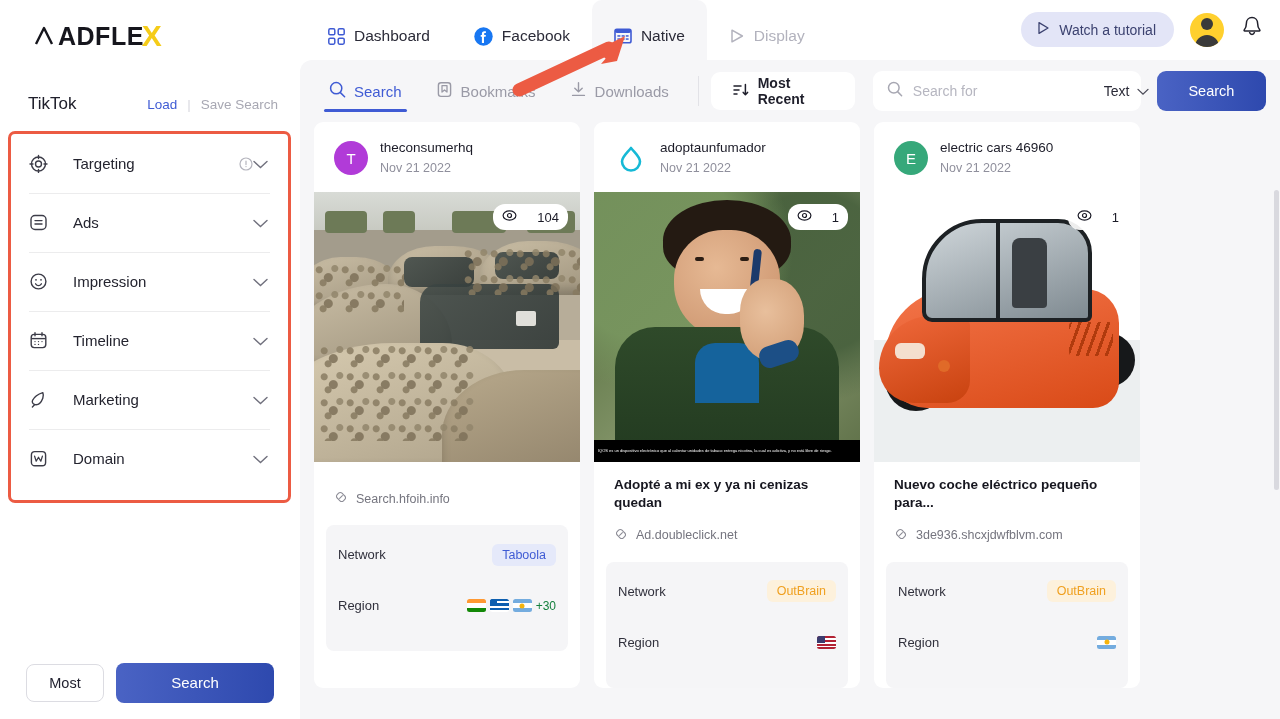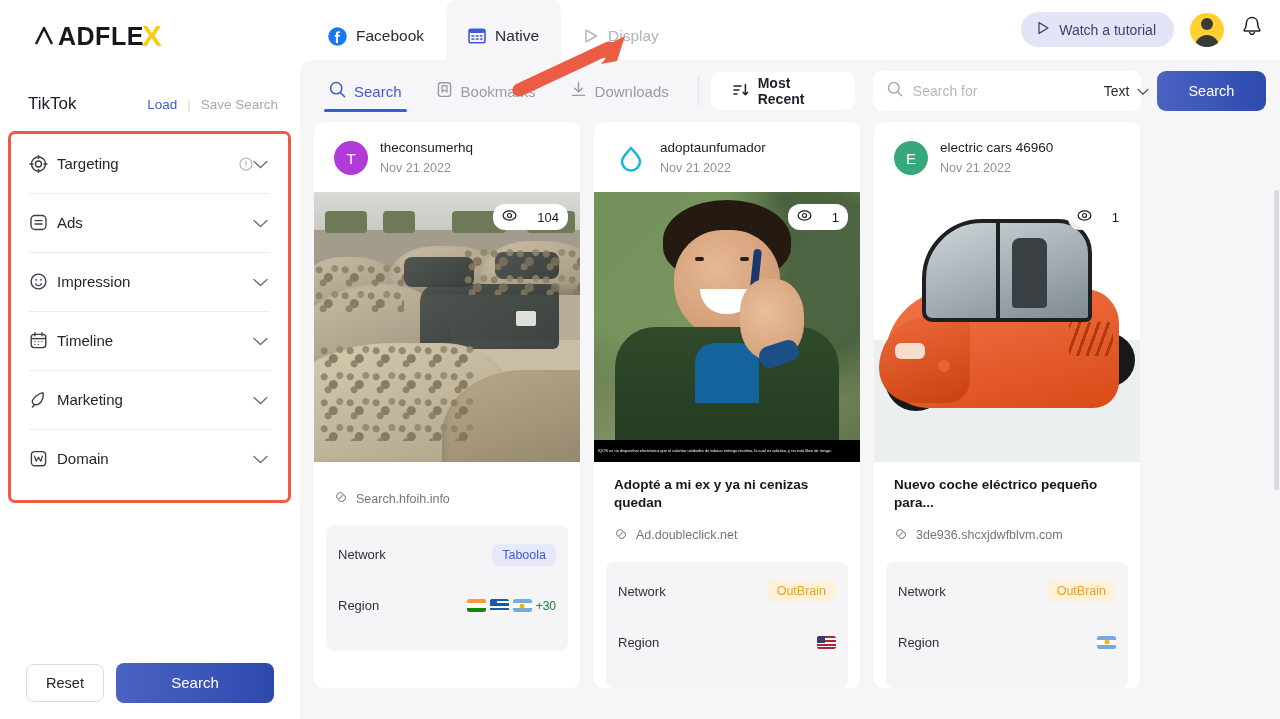--- a/index.html
+++ b/index.html
@@ -69,21 +69,21 @@
     border: 3px solid #ec5b43; border-radius: 7px; background: #fff;
   }
   .filter-item {
     height: 59px; display: flex; align-items: center; padding: 0 20px 0 18px;
     cursor: pointer; position: relative;
   }
   .filter-item + .filter-item::before {
     content: ""; position: absolute; left: 18px; right: 18px; top: 0; height: 1px; background: #ececed;
   }
   .fi-icon { width: 26px; display: flex; align-items: center; justify-content: flex-start; color: #3c3c48; }
-  .fi-label { flex: 1; font-size: 15px; color: #24242f; margin-left: 2px; }
+  .fi-label { flex: 1; font-size: 15px; color: #24242f; margin-left: 18px; }
   .fi-info { margin-left: 8px; display: flex; }
   .chev { color: #70707d; }
 
   .sidebar-bottom {
     position: absolute; left: 0; bottom: 0; width: 300px; height: 73px;
     display: flex; align-items: center; gap: 12px; padding: 0 26px;
   }
   .reset-btn {
     width: 78px; height: 38px; border: 1px solid #dcdce2; border-radius: 8px;
     background: #fff; font-size: 14.5px; color: #222230; cursor: pointer; font-family: inherit;
@@ -267,20 +267,31 @@
       <div class="logo">
         <svg width="22" height="20" viewBox="0 0 22 20" style="margin-right:2px">
           <path d="M2 18 L10 2 L18 18" fill="none" stroke="#16161d" stroke-width="2.4" stroke-linejoin="round"></path>
         </svg>
         <span>ADFLE</span>
           <span class="x">X</span>
       </div>
     </div>
 
     <div class="nav-tabs">
+      <div class="nav-tab">
+        <span>
+          <svg width="17" height="17" viewBox="0 0 17 17">
+            <rect x="0.8" y="0.8" width="6" height="6" rx="1.4" fill="none" stroke="#3f5bd4" stroke-width="1.5"></rect>
+            <rect x="10.2" y="0.8" width="6" height="6" rx="1.4" fill="none" stroke="#3f5bd4" stroke-width="1.5"></rect>
+            <rect x="0.8" y="10.2" width="6" height="6" rx="1.4" fill="none" stroke="#3f5bd4" stroke-width="1.5"></rect>
+            <rect x="10.2" y="10.2" width="6" height="6" rx="1.4" fill="none" stroke="#3f5bd4" stroke-width="1.5"></rect>
+          </svg>
+        </span>
+        <span>Dashboard</span>
+      </div>
 
       <div class="nav-tab">
         <span>
           <svg width="19" height="19" viewBox="0 0 19 19">
             <circle cx="9.5" cy="9.5" r="9.2" fill="#1877f2"></circle>
             <path d="M11.6 9.7h-1.6V16H7.9V9.7H6.7V7.9h1.2V6.6c0-1.5.7-2.4 2.5-2.4h1.5v1.8h-.95c-.7 0-.75.26-.75.74V7.9h1.7l-.3 1.8z" fill="#fff"></path>
           </svg>
         </span>
         <span>Facebook</span>
       </div>
@@ -443,21 +454,21 @@
         <span class="fi-label">Domain</span>
         <span class="chev" style="margin-left:auto">
           <svg width="15" height="9" viewBox="0 0 15 9">
               <path d="M1 1.5 L7.5 7.5 L14 1.5" fill="none" stroke="#70707d" stroke-width="1.4" stroke-linecap="round"></path>
             </svg>
         </span>
       </div>
     </div>
 
     <div class="sidebar-bottom">
-      <button class="reset-btn">Reset</button>
+      <button class="reset-btn">Most</button>
       <button class="search-btn-side">Search</button>
     </div>
   </div>
 
   <div class="main">
     <div class="subnav">
       <div class="sub-tab active">
         <span>
           <svg width="17" height="17" viewBox="0 0 17 17">
             <circle cx="7.2" cy="7.2" r="5.6" fill="none" stroke="#3f5bd4" stroke-width="1.5"></circle>

